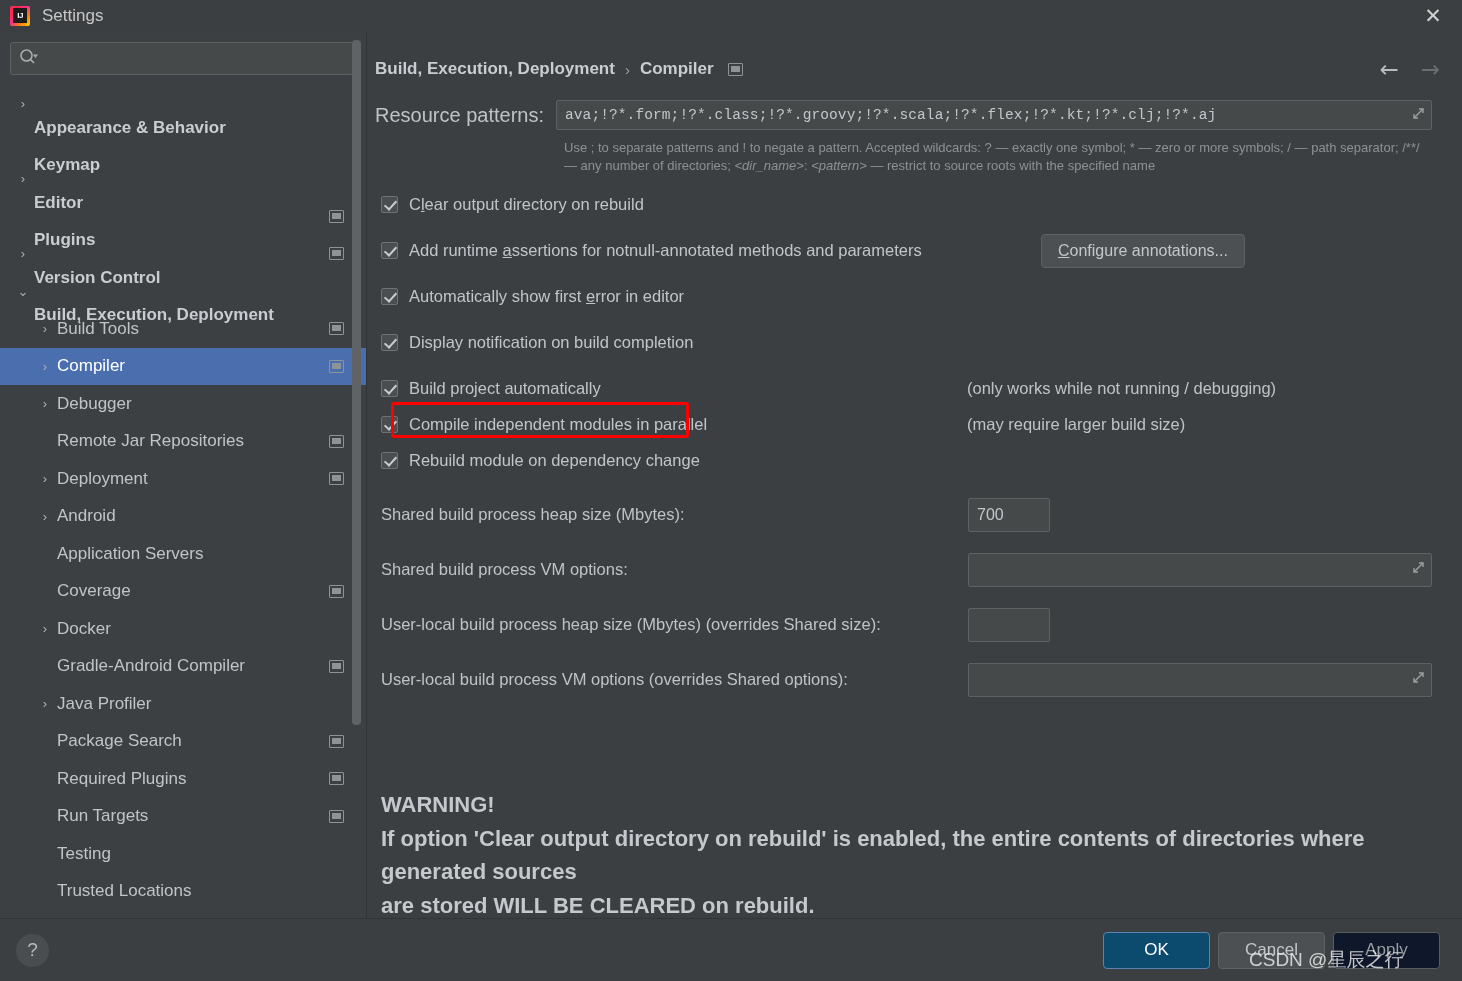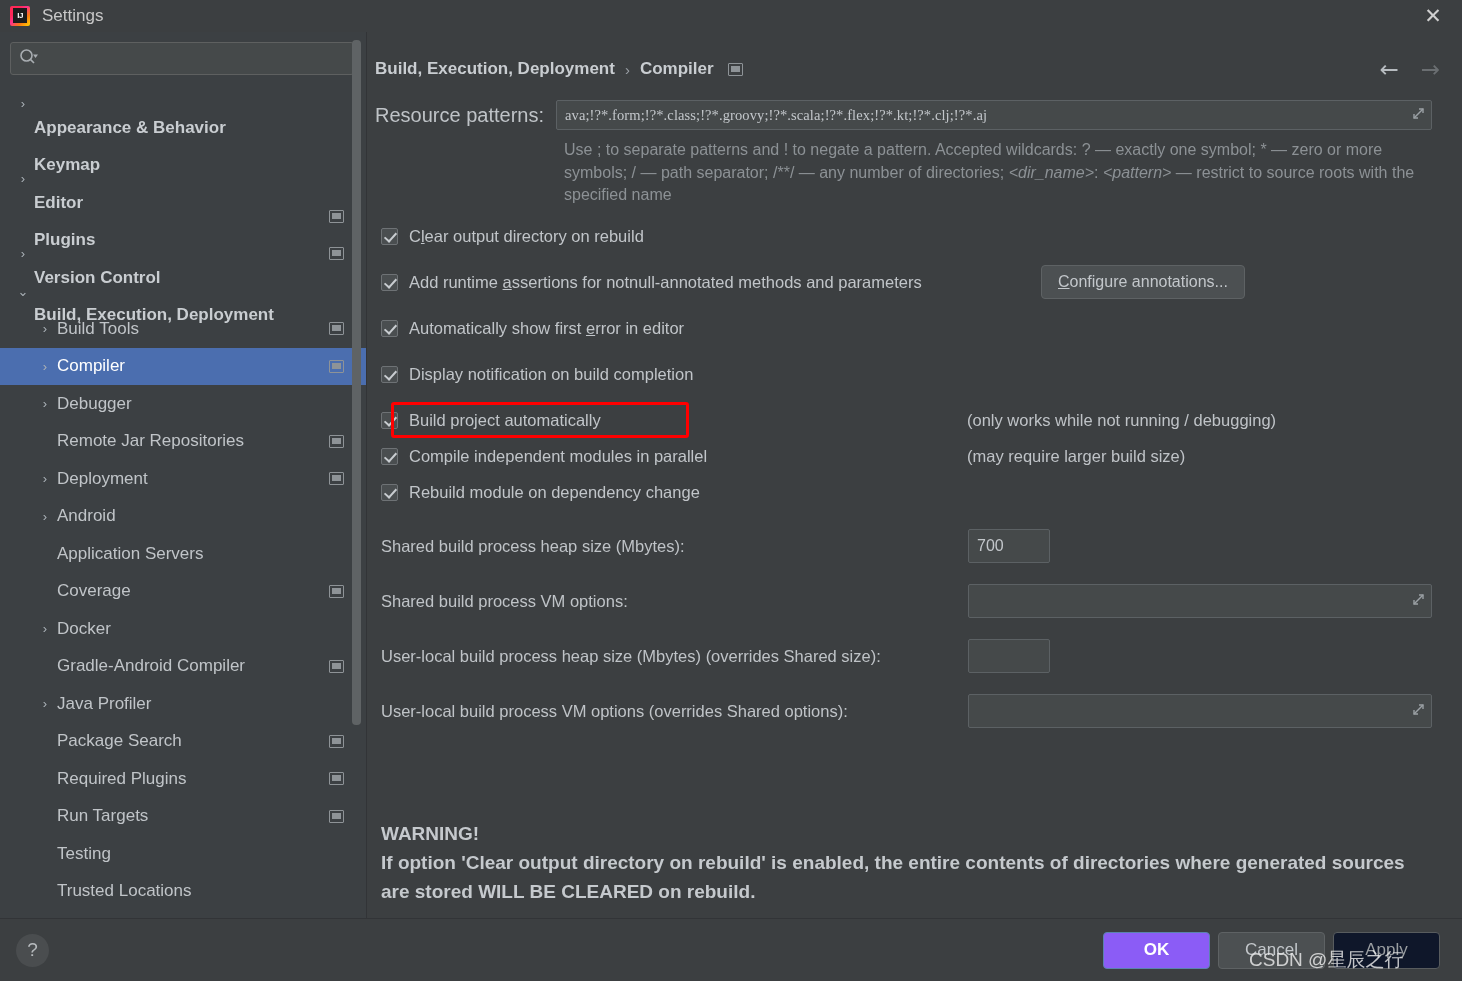--- a/index.html
+++ b/index.html
@@ -234,33 +234,33 @@
     background: #45494a;
     border: 1px solid #5c6164;
     border-radius: 2px;
     display: flex;
     align-items: center;
     padding: 0 4px 0 8px;
     margin-right: 22px;
     overflow: hidden;
   }
   .rp-text {
-    font-family: Liberation Serif, serif;
+    font-family: Liberation Mono, monospace;
     font-size: 14.5px;
     color: #c3c7cb;
     white-space: nowrap;
     overflow: hidden;
     flex: 1;
     letter-spacing: 0.1px;
   }
   .expand-ico { flex: 0 0 auto; margin-left: 4px; display:block; }
 
   .hint {
     margin: 9px 22px 0 189px;
-    font-size: 16px;
+    font-size: 13px;
     color: #8c9195;
     line-height: 1.42;
   }
   .hint i { font-style: italic; }
 
   
   .cb-row {
     display: flex;
     align-items: center;
     height: 34px;
@@ -354,21 +354,21 @@
     display: flex;
     align-items: center;
     padding: 0 4px 0 8px;
     cursor: text;
   }
   .vm-field .fill { flex: 1; }
 
   
   .warn {
     margin: 90px 22px 0 6px;
-    font-size: 19px;
+    font-size: 22px;
     font-weight: bold;
     color: #c5c9cd;
     line-height: 1.53;
   }
 
   
   .annot {
     position: absolute;
     border: 3px solid #ff0000;
     border-radius: 3px;
@@ -401,21 +401,21 @@
   .btns { margin-left: auto; display: flex; gap: 8px; align-items: center; }
   .btn {
     min-width: 107px;
     height: 37px;
     border-radius: 4px;
     font-size: 17px;
     font-family: "Liberation Sans", sans-serif;
     display: flex; align-items: center; justify-content: center;
     cursor: pointer;
   }
-  .btn-ok { background: #8b5cf6; border: 1px solid #5b83b0; color: #ffffff; font-weight: bold; }
+  .btn-ok { background: #0c4a6e; border: 1px solid #5b83b0; color: #ffffff; font-weight: normal; }
   .btn-def { background: #4c5052; border: 1px solid #5e6264; color: #c3c7cb; }
   .btn-apply { background: #0f172a; border: 1px solid #585c5e; color: #9a9ea1; }
 
   .watermark {
     position: absolute;
     left: 1249px;
     top: 947px;
     font-size: 19px;
     color: rgba(235,235,235,0.82);
     font-family: "Liberation Sans", sans-serif;

